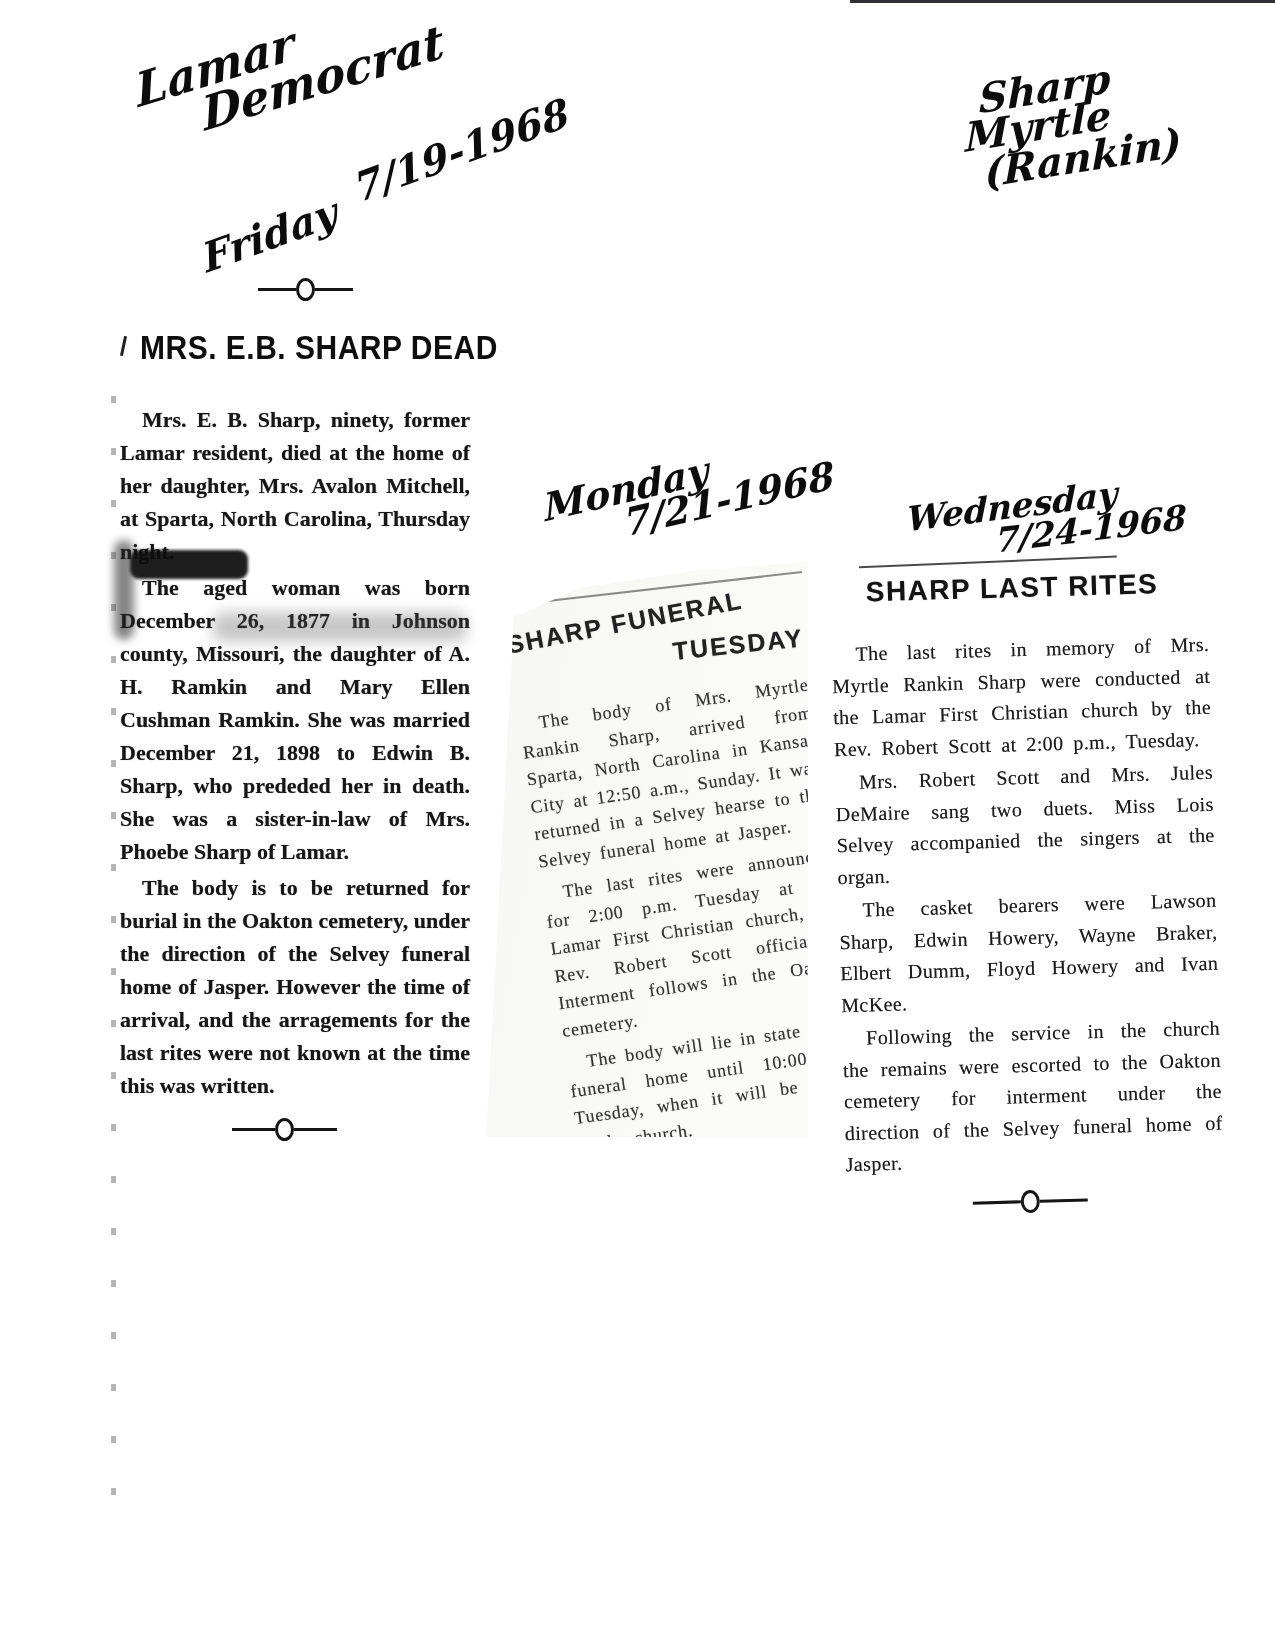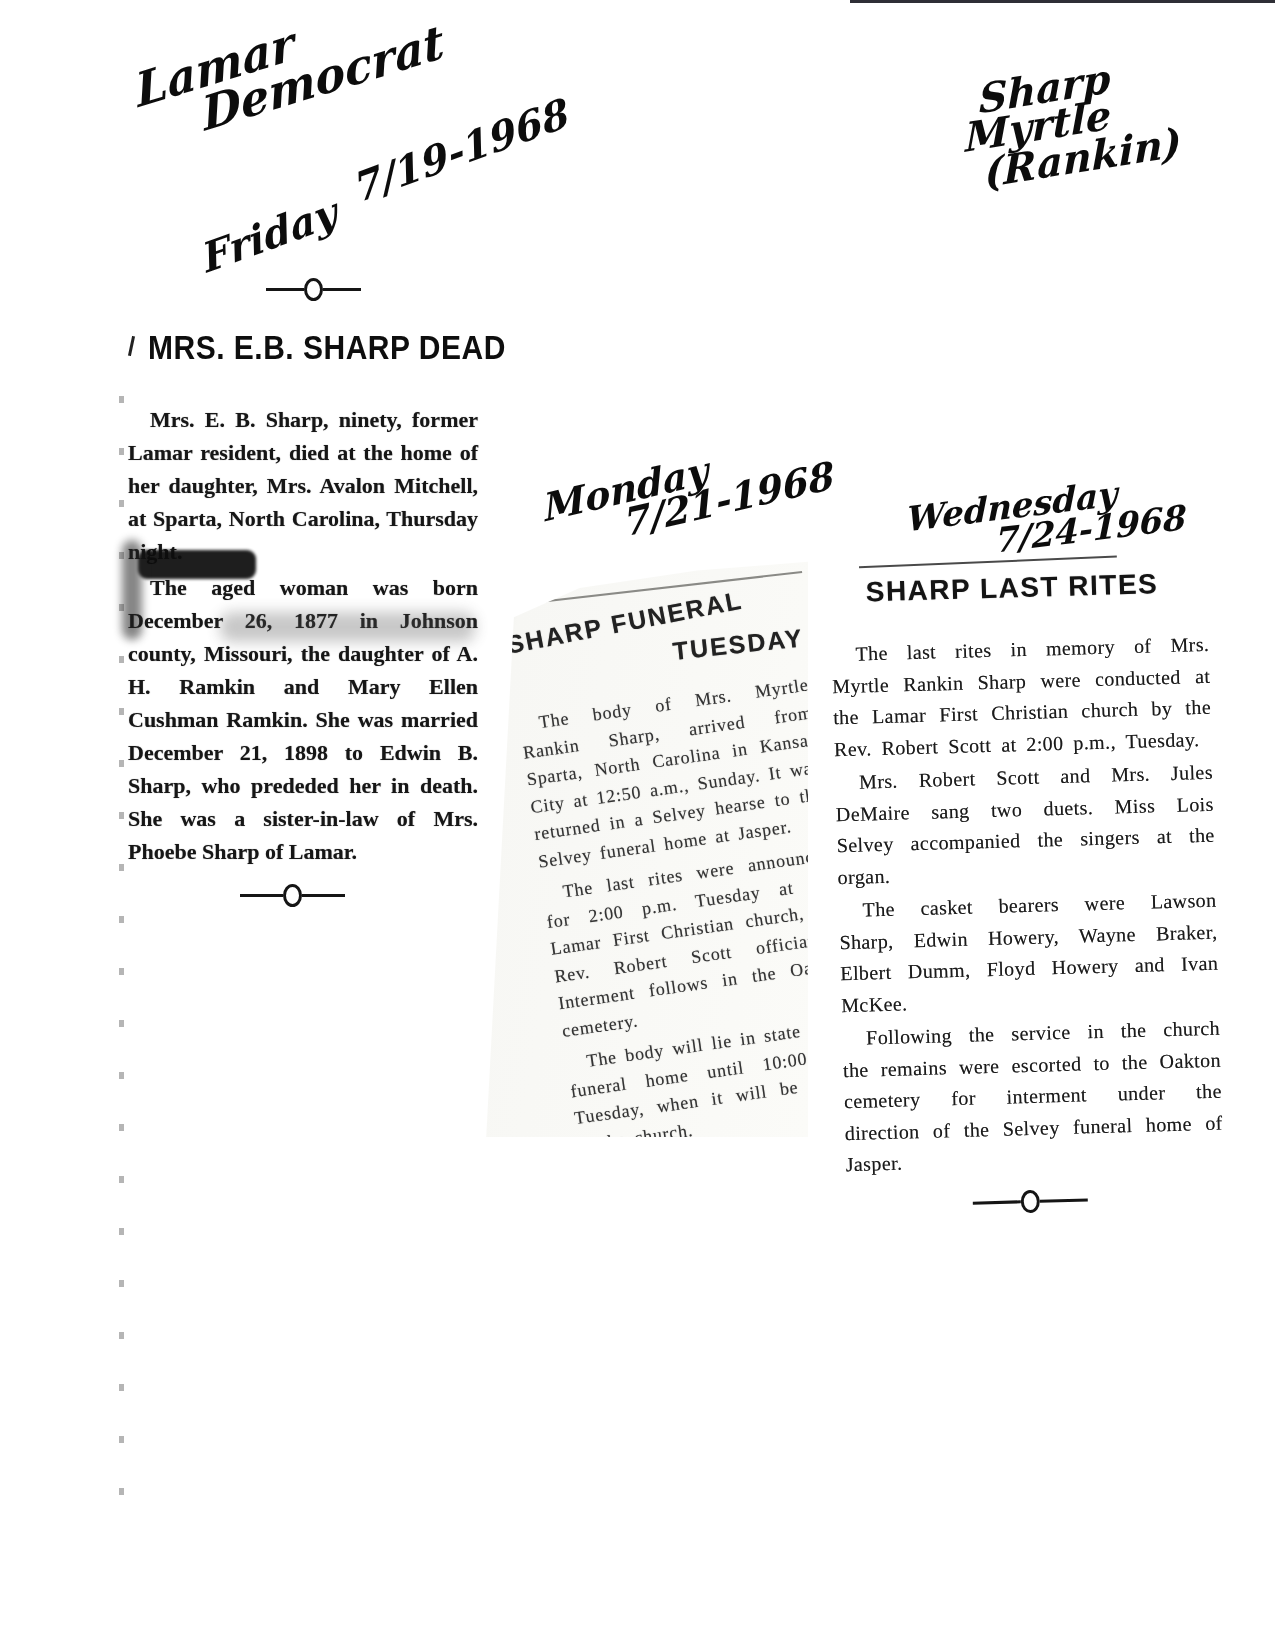--- a/index.html
+++ b/index.html
@@ -30,21 +30,21 @@
   .hw-dateM .l2 { margin:-12px 0 0 80px; }
   .hw-dateR { left:906px; top:482px; font-size:34px; transform:rotate(-7deg) skewX(-8deg); }
   .hw-dateR .l2 { margin:-8px 0 0 90px; }
 
   
   .divider { display:flex; align-items:center; }
   .divider .bar  { flex:1; height:3px; background:#151515; }
   .divider .ring { width:13px; height:17px; border:3px solid #151515; border-radius:50%; flex:none; }
 
   
-  .clip-left { position:absolute; left:128px; top:278px; width:350px; }
+  .clip-left { position:absolute; left:120px; top:278px; width:350px; }
   .clip-left .divider { width:95px; margin-left:138px; }
   .clip-left h1 {
     margin:30px 0 0 20px; font-family:"Liberation Sans", sans-serif;
     font-weight:bold; font-size:30px; letter-spacing:0.5px; color:#0e0e0e;
     transform:scaleY(1.08); white-space:nowrap;
   }
   .clip-left .body { margin-top:38px; font-size:22px; line-height:33px; text-align:justify;
     font-weight:bold; color:#161616; text-shadow:0 0 1px rgba(25,25,25,.5); }
   .clip-left .body p { margin:0 0 3px; text-indent:22px; }
   .clip-left .divider.bottom { width:105px; margin:16px 0 0 112px; }
@@ -137,20 +137,21 @@
     <div class="stray-tick"></div>
     <div class="divider top">
       <i class="bar"></i>
         <i class="ring"></i>
         <i class="bar"></i>
     </div>
     <h1>MRS. E.B. SHARP DEAD</h1>
     <div class="body">
       <p>Mrs. E. B. Sharp, ninety, former Lamar resident, died at the home of her daughter, Mrs. Avalon Mitchell, at Sparta, North Carolina, Thursday night.</p>
       <p>The aged woman was born December 26, 1877 in Johnson county, Missouri, the daughter of A. H. Ramkin and Mary Ellen Cushman Ramkin. She was married December 21, 1898 to Edwin B. Sharp, who prededed her in death. She was a sister-in-law of Mrs. Phoebe Sharp of Lamar.</p>
+      <p>The body is to be returned for burial in the Oakton cemetery, under the direction of the Selvey funeral home of Jasper. However the time of arrival, and the arragements for the last rites were not known at the time this was written.</p>
     </div>
     <div class="smudge-a"></div>
     <div class="smudge-b"></div>
     <div class="smudge-c"></div>
     <div class="divider bottom">
       <i class="bar"></i>
         <i class="ring"></i>
         <i class="bar"></i>
     </div>
   </section>

